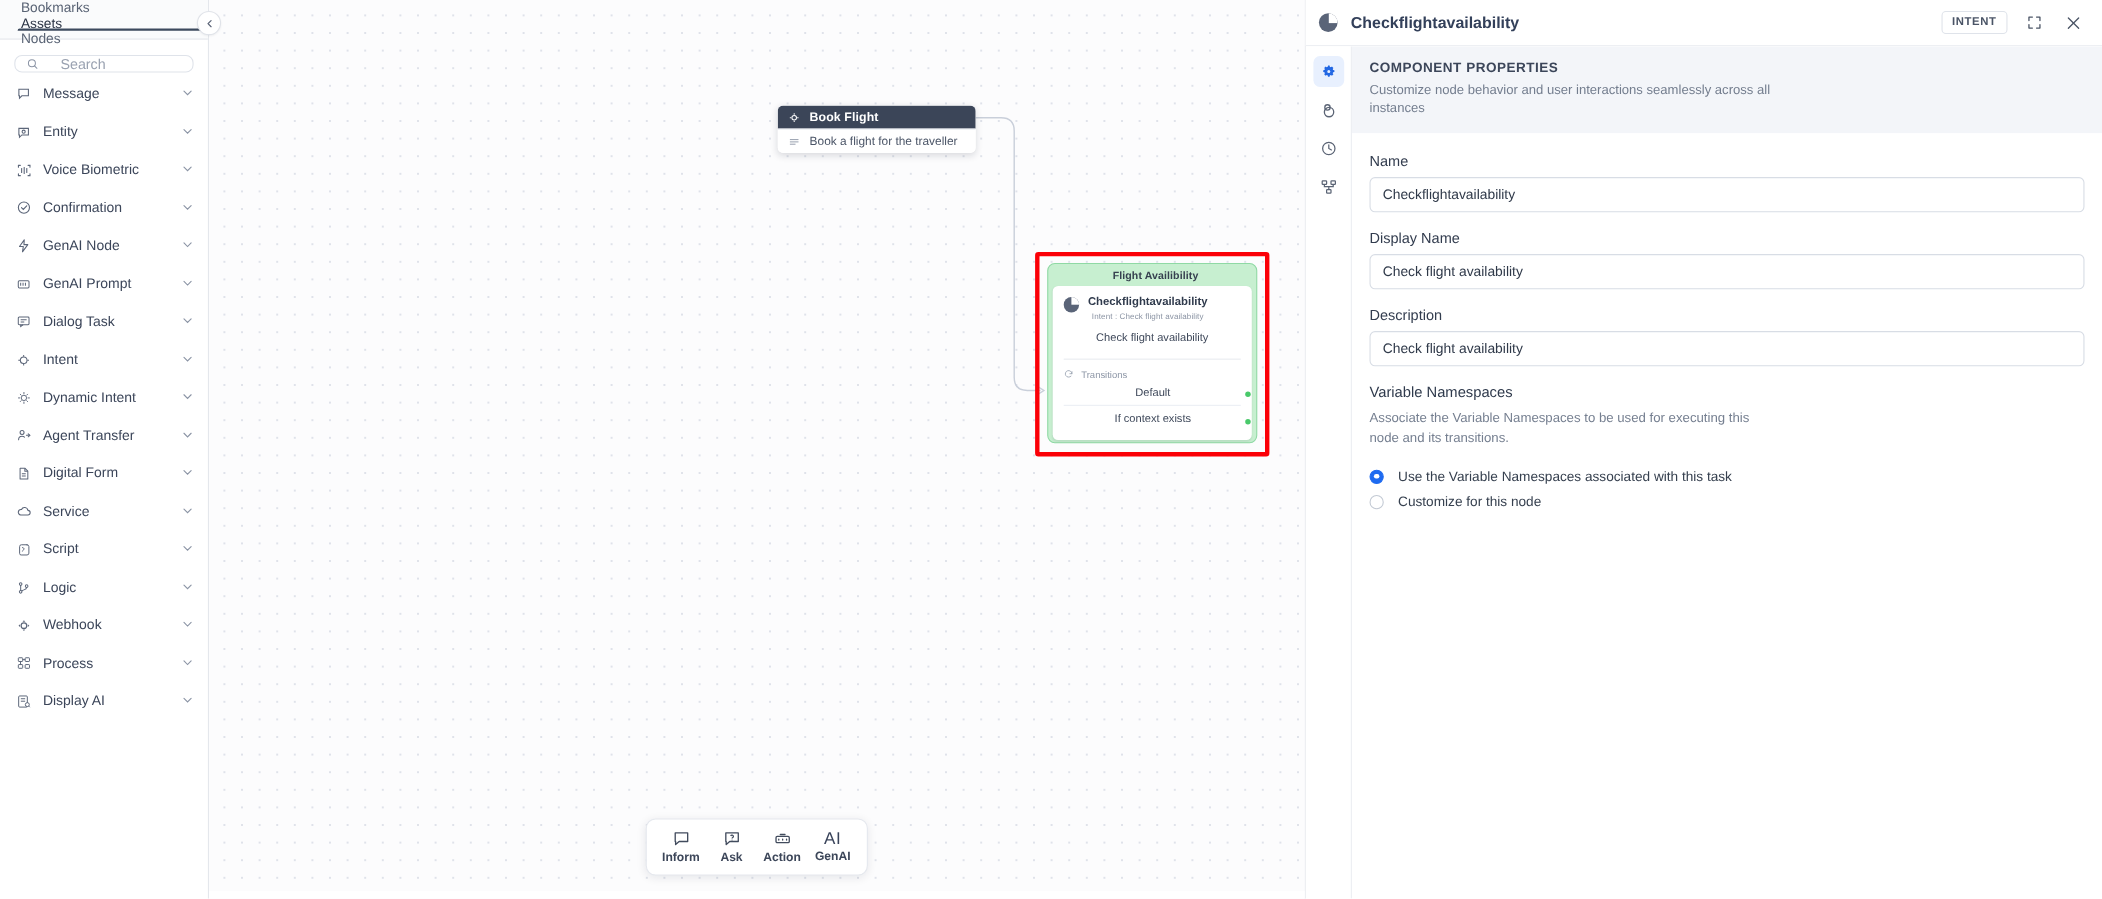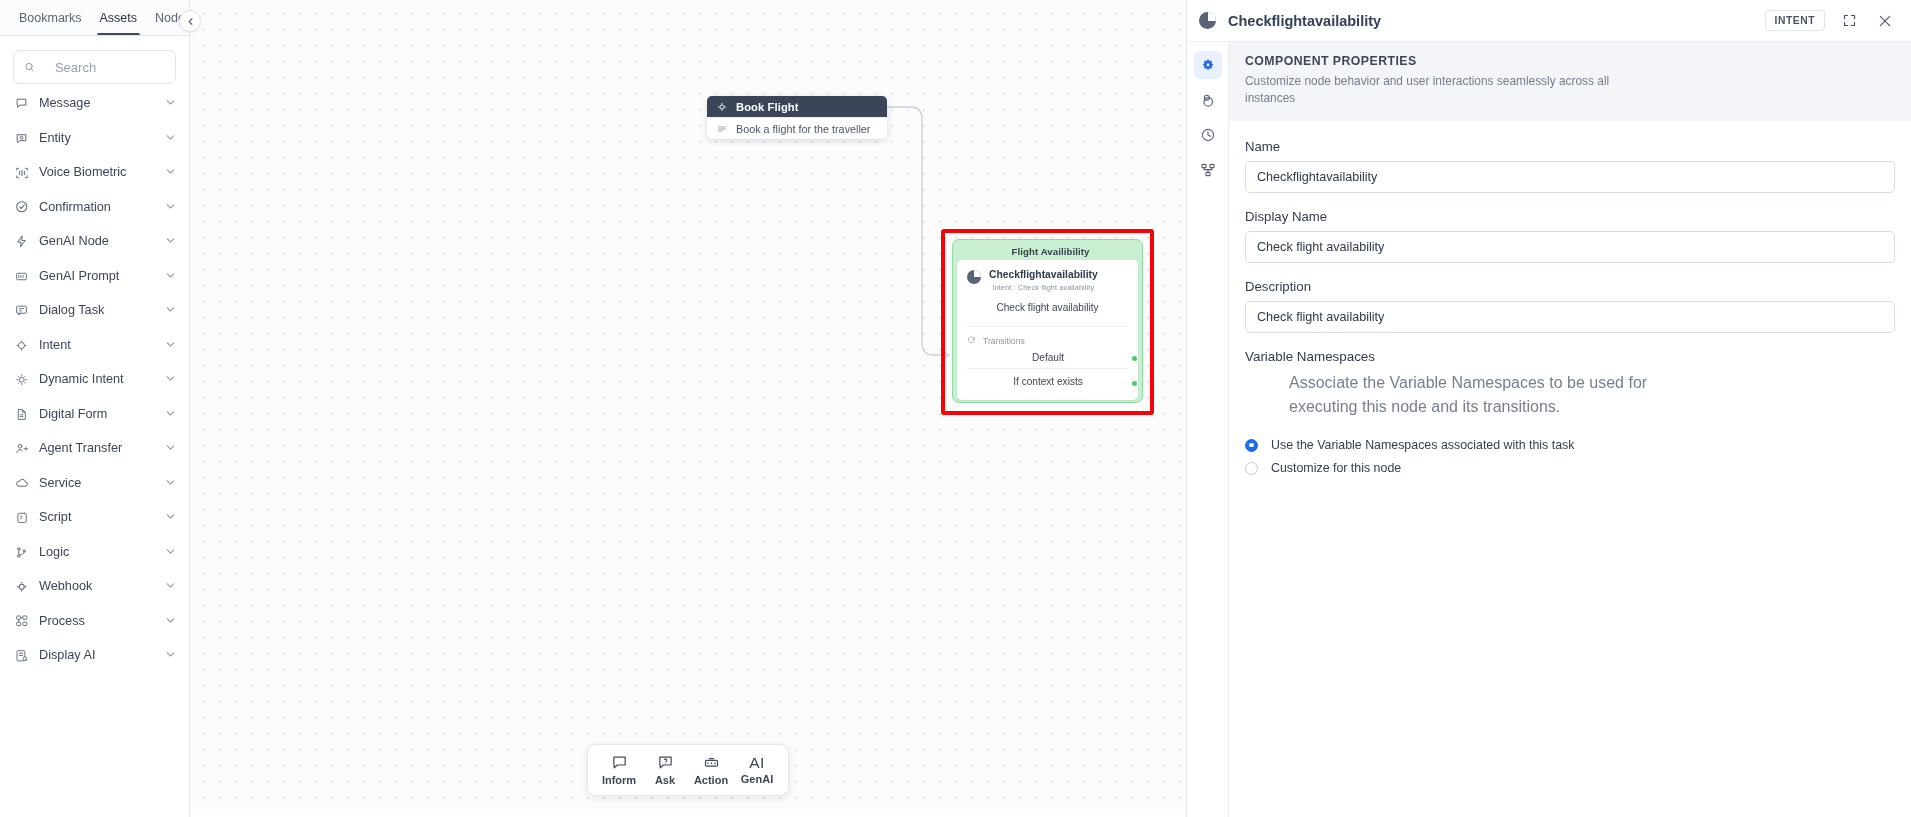--- a/index.html
+++ b/index.html
@@ -18,20 +18,21 @@
     border-right: 1px solid #e4e7ec;
     display: flex; flex-direction: column;
     position: relative; flex: 0 0 190px;
   }
   #tabs-row {
     height: 36px;
     display: flex; align-items: stretch;
     background: #fafbfc;
     border-bottom: 1px solid #e4e7ec;
     padding-left: 10px;
+    flex-direction: column;
   }
   .tab {
     font-size: 12.5px; color: #5a6475;
     display: flex; align-items: center;
     padding: 0 9px;
     position: relative;
     cursor: pointer;
     white-space: nowrap;
   }
   .tab.active { color: #2b3445; font-weight: 400; }
@@ -43,21 +44,21 @@
   #collapse-btn {
     position: absolute; left: 179px; top: 10px;
     width: 22px; height: 22px; border-radius: 50%;
     background: #ffffff; border: 1px solid #e0e3e9;
     display: flex; align-items: center; justify-content: center;
     cursor: pointer; z-index: 30;
     box-shadow: 0 1px 2px rgba(16,24,40,.06);
   }
   #search-wrap { padding: 14px 13px 10px 13px; }
   #search-box {
-    height: 34px; border: 1px solid #dfe3ea; border-radius: 7px;
+    height: 16px; border: 1px solid #dfe3ea; border-radius: 7px;
     display: flex; align-items: center; padding: 0 10px; gap: 20px;
     background: #fff;
   }
   #search-box input {
     border: none; outline: none; font-size: 13px;
     font-family: "Liberation Sans", sans-serif;
     color: #2b3445; width: 100%; background: transparent;
   }
   #search-box input::placeholder { color: #9aa2b1; }
 
@@ -240,21 +241,21 @@
 
   #rp-form { padding: 18px 16px 0 16px; }
   .field-label { font-size: 13.2px; color: #323c4e; margin-bottom: 7px; }
   .field-input {
     height: 32px; border: 1px solid #d8dde5; border-radius: 5px;
     display: flex; align-items: center; padding: 0 11px;
     font-size: 12.6px; color: #2f3949; background: #fff;
     margin-bottom: 16px;
   }
   #vn-title { font-size: 13.4px; color: #2f3a4c; margin-bottom: 7px; }
-  #vn-desc { font-size: 16px; color: #757f90; line-height: 1.5; max-width: 375px; margin-bottom: 10px; margin-left: 44px; }
+  #vn-desc { font-size: 12px; color: #757f90; line-height: 1.5; max-width: 375px; margin-bottom: 10px; }
   .radio-row { display: flex; align-items: flex-end; gap: 13px; height: 23px; cursor: pointer; }
   .radio {
     width: 13px; height: 13px; border-radius: 50%;
     border: 1.5px solid #c3cad4; flex: 0 0 13px;
     display: flex; align-items: center; justify-content: center;
     background: #fff;
   }
   .radio.checked { border-color: #1f6bf0; background: #1f6bf0; }
   .radio.checked::after {
     content: ""; width: 4.6px; height: 4.6px; border-radius: 50%; background: #fff;
@@ -444,45 +445,45 @@
       <span class="asset-label">Dynamic Intent</span>
       <span class="asset-chev">
         <svg width="13" height="13" viewBox="0 0 24 24" fill="none" stroke="currentColor" stroke-width="1.9" stroke-linecap="round">
             <polyline points="6 9 12 15 18 9"></polyline>
           </svg>
       </span>
     </div>
 
     <div class="asset-item">
       <span class="asset-icon">
+        <svg width="13.5" height="13.5" viewBox="0 0 24 24" fill="none" stroke="currentColor" stroke-width="1.7" stroke-linecap="round">
+            <circle cx="9" cy="7.5" r="3.2"></circle>
+          <path d="M3.4 19c0-3.3 2.6-5.4 5.6-5.4 1.5 0 2.9.5 3.9 1.4"></path>
+          <line x1="16" y1="12" x2="21.5" y2="12"></line>
+            <polyline points="19 9.6 21.6 12 19 14.4"></polyline>
+          </svg>
+      </span>
+      <span class="asset-label">Agent Transfer</span>
+      <span class="asset-chev">
+        <svg width="13" height="13" viewBox="0 0 24 24" fill="none" stroke="currentColor" stroke-width="1.9" stroke-linecap="round">
+            <polyline points="6 9 12 15 18 9"></polyline>
+          </svg>
+      </span>
+    </div>
+
+    <div class="asset-item">
+      <span class="asset-icon">
         <svg width="13" height="13" viewBox="0 0 24 24" fill="none" stroke="currentColor" stroke-width="1.7" stroke-linejoin="round">
             <path d="M6 3h8l5 5v13H6z"></path>
             <polyline points="14 3 14 8 19 8"></polyline>
           <line x1="9" y1="12.5" x2="15.5" y2="12.5"></line>
             <line x1="9" y1="16" x2="15.5" y2="16"></line>
           </svg>
       </span>
       <span class="asset-label">Digital Form</span>
-      <span class="asset-chev">
-        <svg width="13" height="13" viewBox="0 0 24 24" fill="none" stroke="currentColor" stroke-width="1.9" stroke-linecap="round">
-            <polyline points="6 9 12 15 18 9"></polyline>
-          </svg>
-      </span>
-    </div>
-
-    <div class="asset-item">
-      <span class="asset-icon">
-        <svg width="13.5" height="13.5" viewBox="0 0 24 24" fill="none" stroke="currentColor" stroke-width="1.7" stroke-linecap="round">
-            <circle cx="9" cy="7.5" r="3.2"></circle>
-          <path d="M3.4 19c0-3.3 2.6-5.4 5.6-5.4 1.5 0 2.9.5 3.9 1.4"></path>
-          <line x1="16" y1="12" x2="21.5" y2="12"></line>
-            <polyline points="19 9.6 21.6 12 19 14.4"></polyline>
-          </svg>
-      </span>
-      <span class="asset-label">Agent Transfer</span>
       <span class="asset-chev">
         <svg width="13" height="13" viewBox="0 0 24 24" fill="none" stroke="currentColor" stroke-width="1.9" stroke-linecap="round">
             <polyline points="6 9 12 15 18 9"></polyline>
           </svg>
       </span>
     </div>
 
     <div class="asset-item">
       <span class="asset-icon">
         <svg width="14" height="14" viewBox="0 0 24 24" fill="none" stroke="currentColor" stroke-width="1.7" stroke-linejoin="round">

